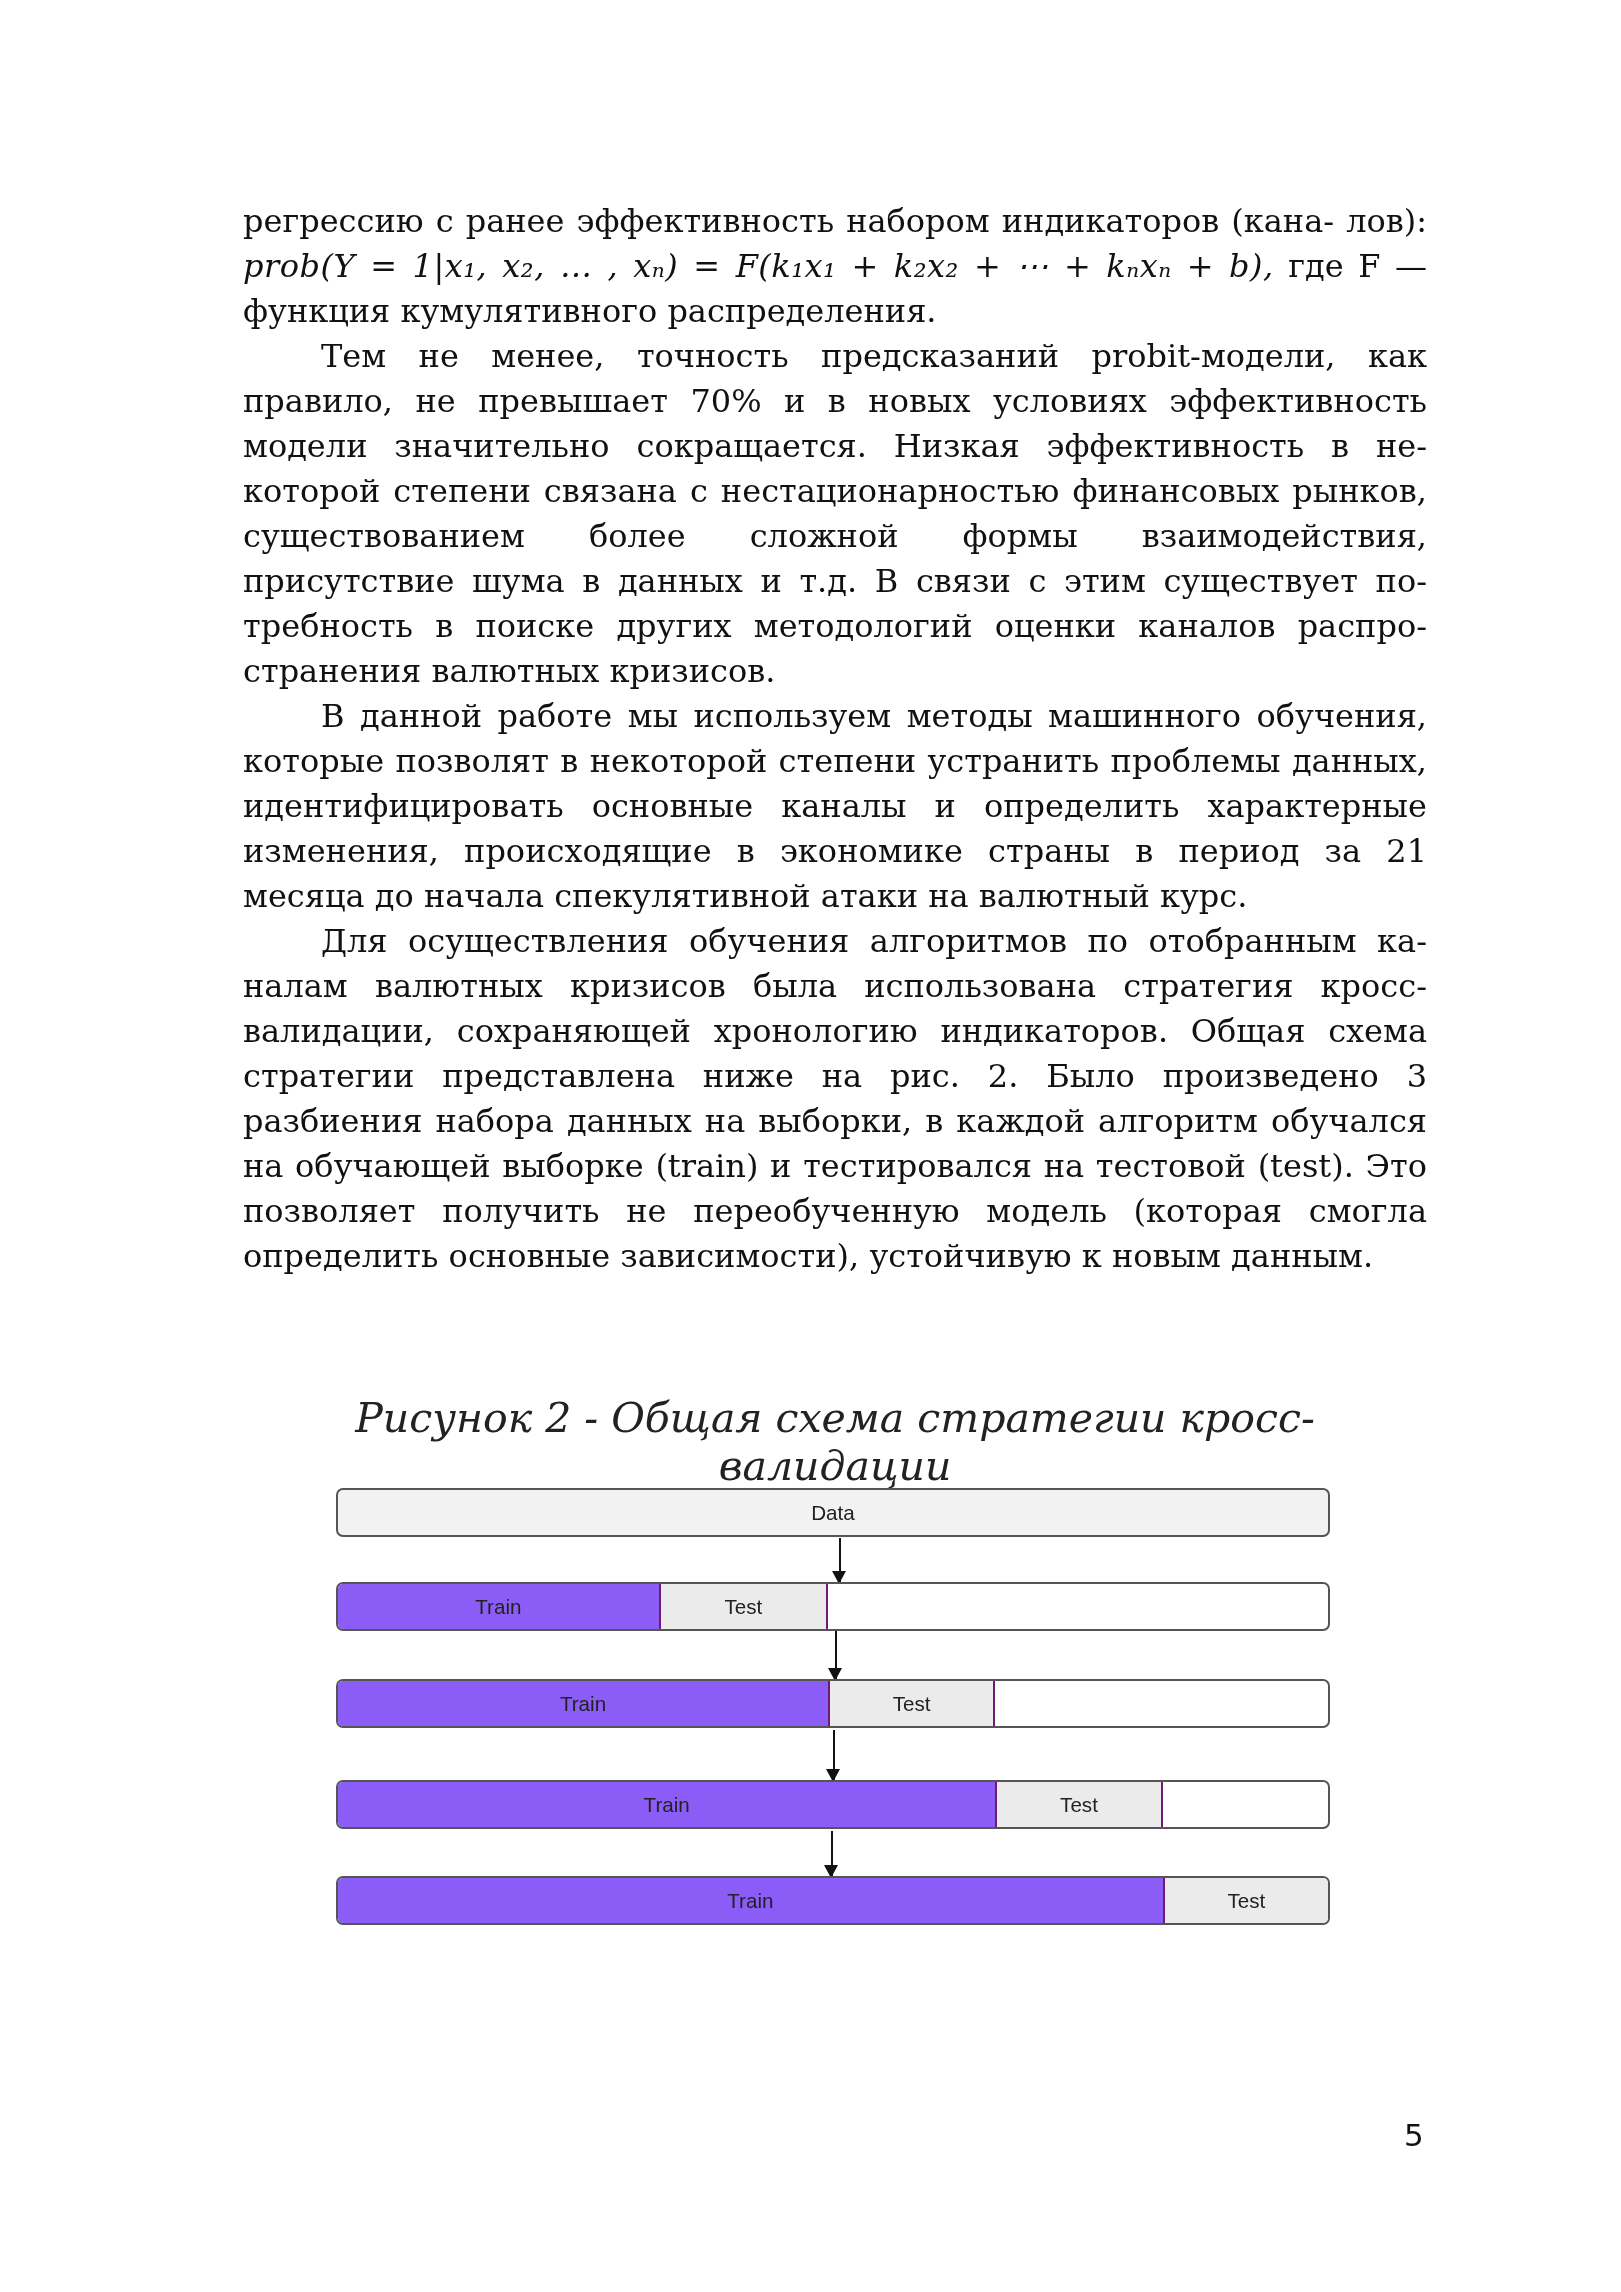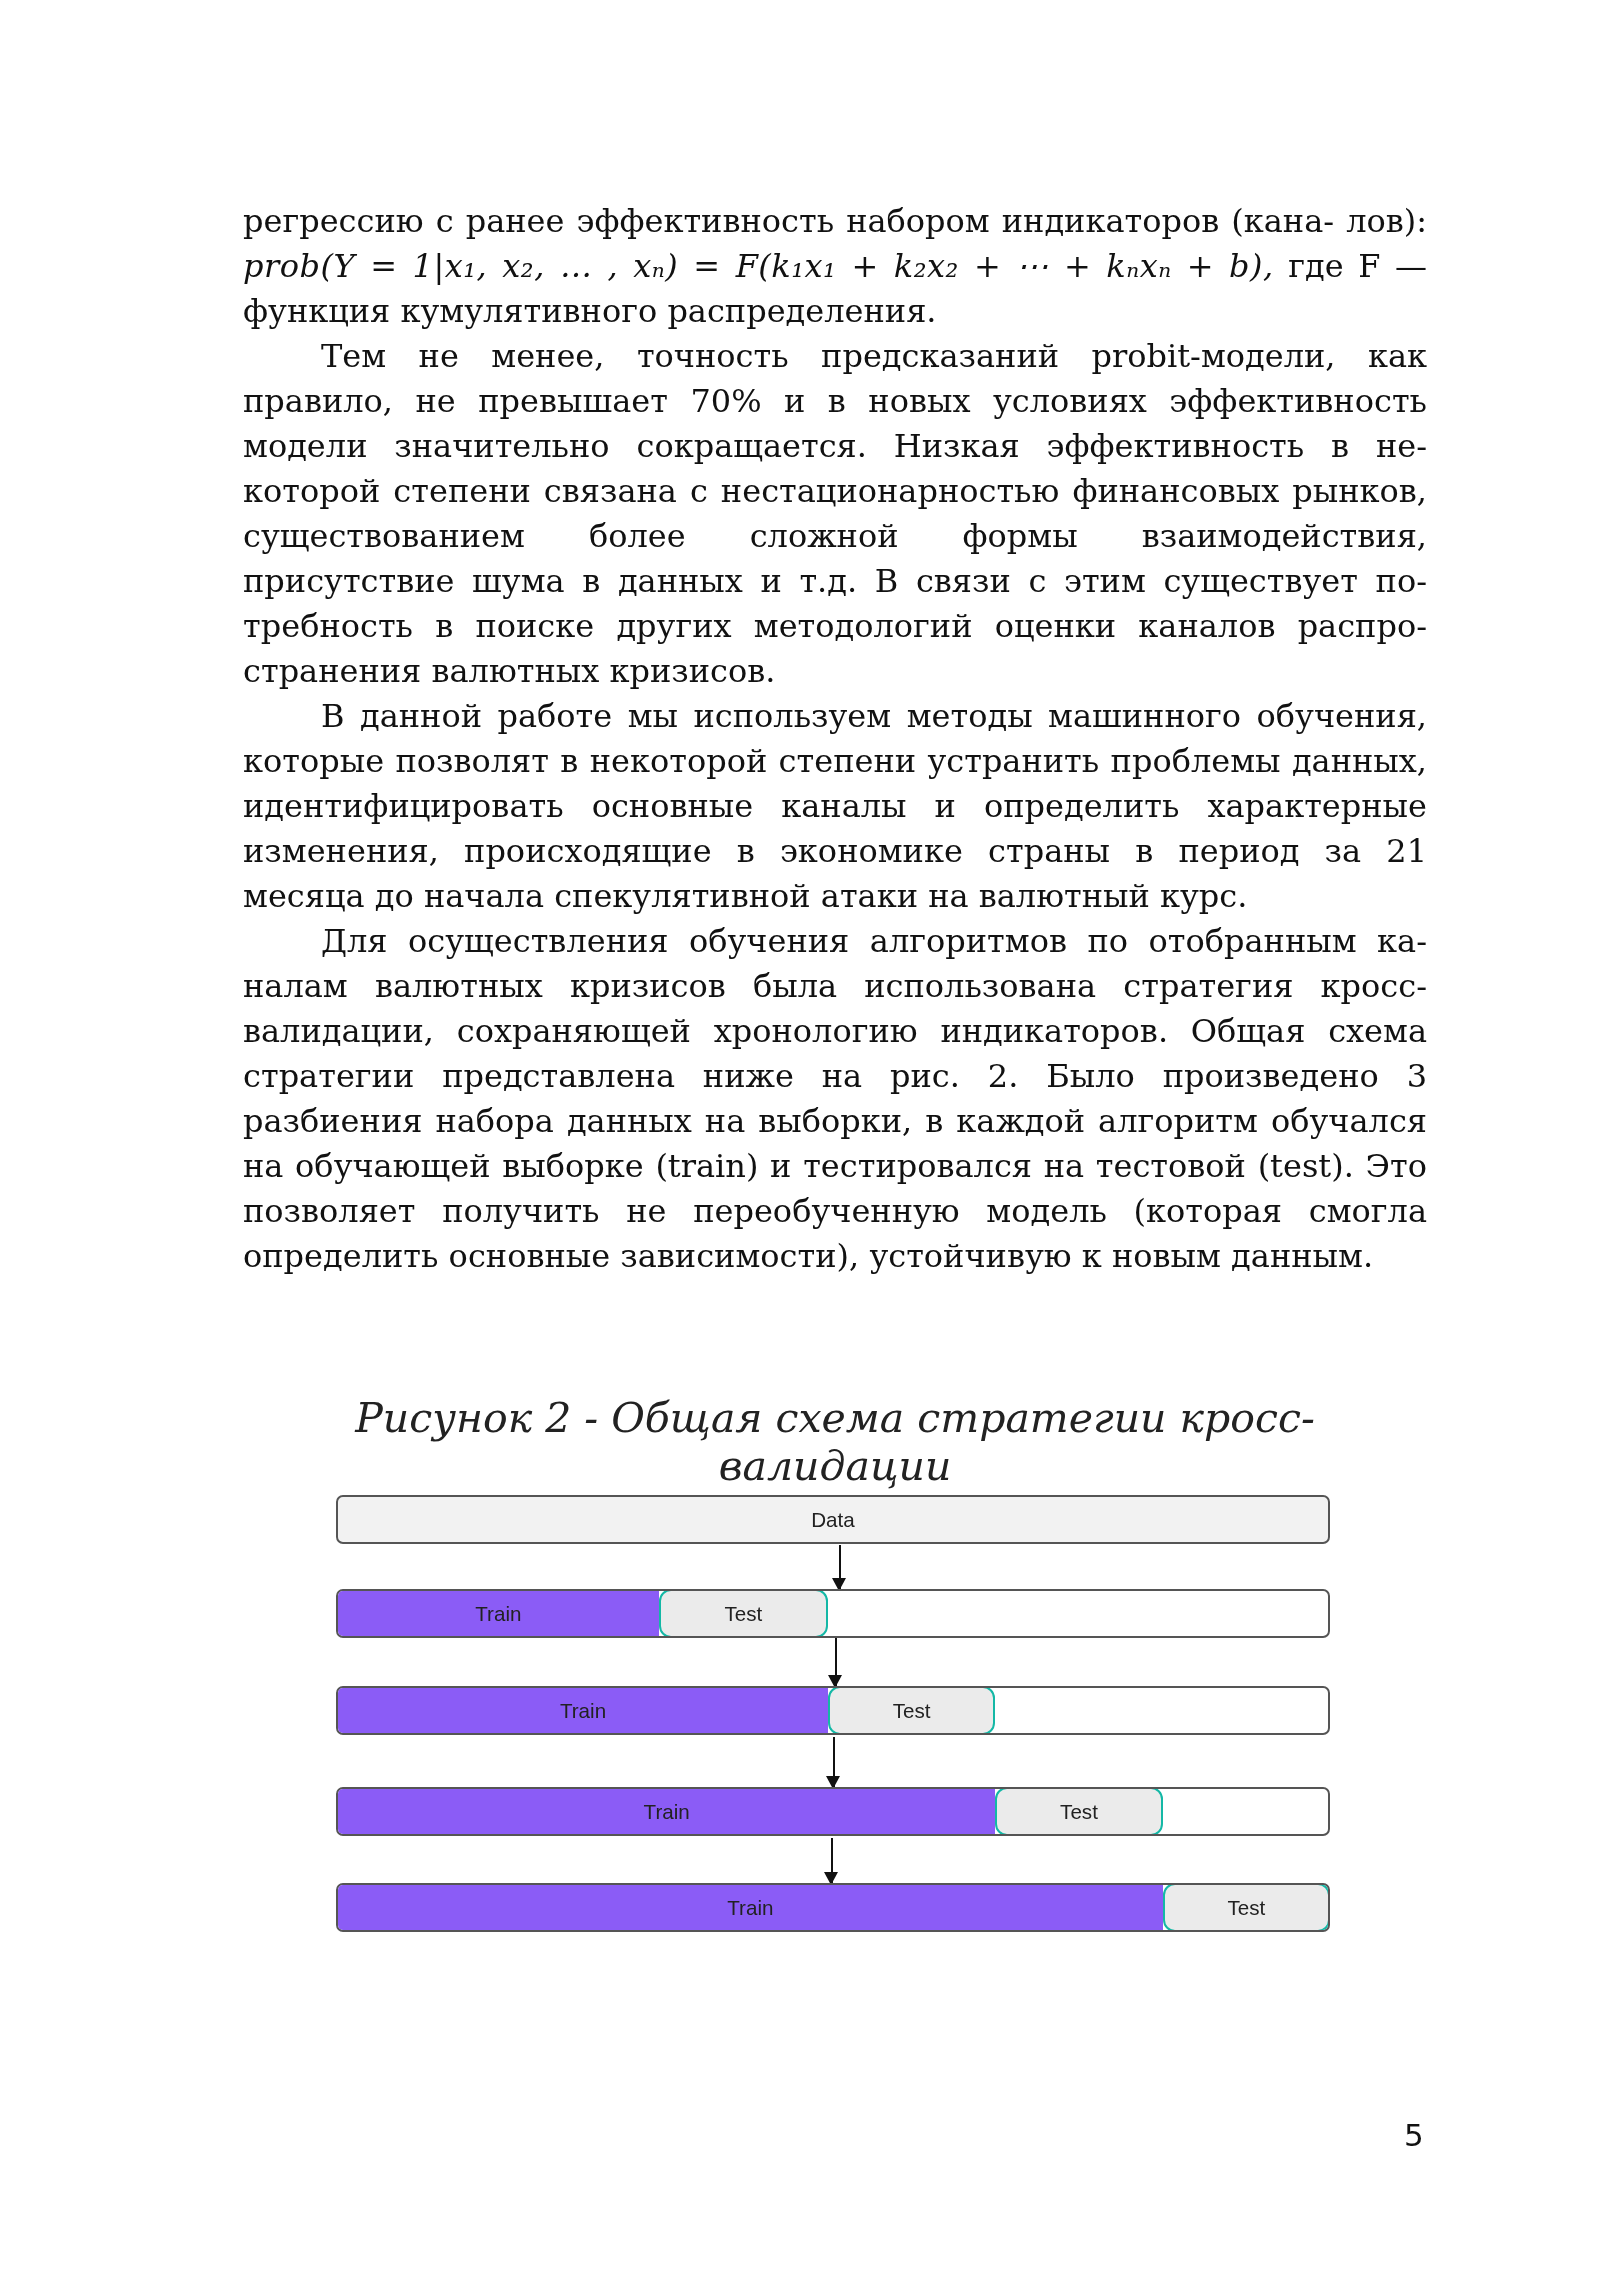--- a/index.html
+++ b/index.html
@@ -12,33 +12,33 @@
     text-align:justify; hyphens:manual;
   }
   .para { margin:0; text-indent:0; }
   .para.indent { text-indent:78px; }
   .math { font-family:"DejaVu Serif", serif; font-style:italic; letter-spacing:0.5px;margin-top:32px; }
   .caption {
     position:absolute; left:243px; top:1394px; width:1184px; text-align:center;
     font-family:"DejaVu Serif", "Liberation Serif", serif; font-style:italic;
     font-size:41px; color:#222;
   }
-  .diagram { position:absolute; left:0; top:15px; width:1621px; height:2276px; }
+  .diagram { position:absolute; left:0; top:8px; width:1621px; height:2276px; }
   .bar {
     position:absolute; height:49px; border:2px solid #555; border-radius:6.9px;
     box-sizing:border-box; overflow:hidden; background:#ffffff;
   }
   .bar.data { background:#f2f2f2; }
   .seg {
     position:absolute; top:0; bottom:0; box-sizing:border-box;
     display:flex; align-items:center; justify-content:center;
     font-family:"Liberation Sans", "DejaVu Sans", sans-serif; font-size:20.6px; color:#222;
   }
   .seg.train { background:#8b5cf6; }
-  .seg.test { background:#ebebeb; border:2px solid #14b8a6; border-radius:12px; top:-2px; bottom:-2px; }
+  .seg.test { background:#ebebeb; border:2px solid #701a75; border-radius:1px; top:-2px; bottom:-2px; }
   .arrow { position:absolute; width:2px; background:#111; }
   .arrow::after {
     content:""; position:absolute; left:-6.9px; bottom:-2px;
     border-left:7.8px solid transparent; border-right:7.8px solid transparent;
     border-top:13.7px solid #111;
   }
   .page-number {
     position:absolute; left:1404px; top:2117px;
     font-family:"DejaVu Sans", sans-serif; font-size:31px; color:#111;
   }

